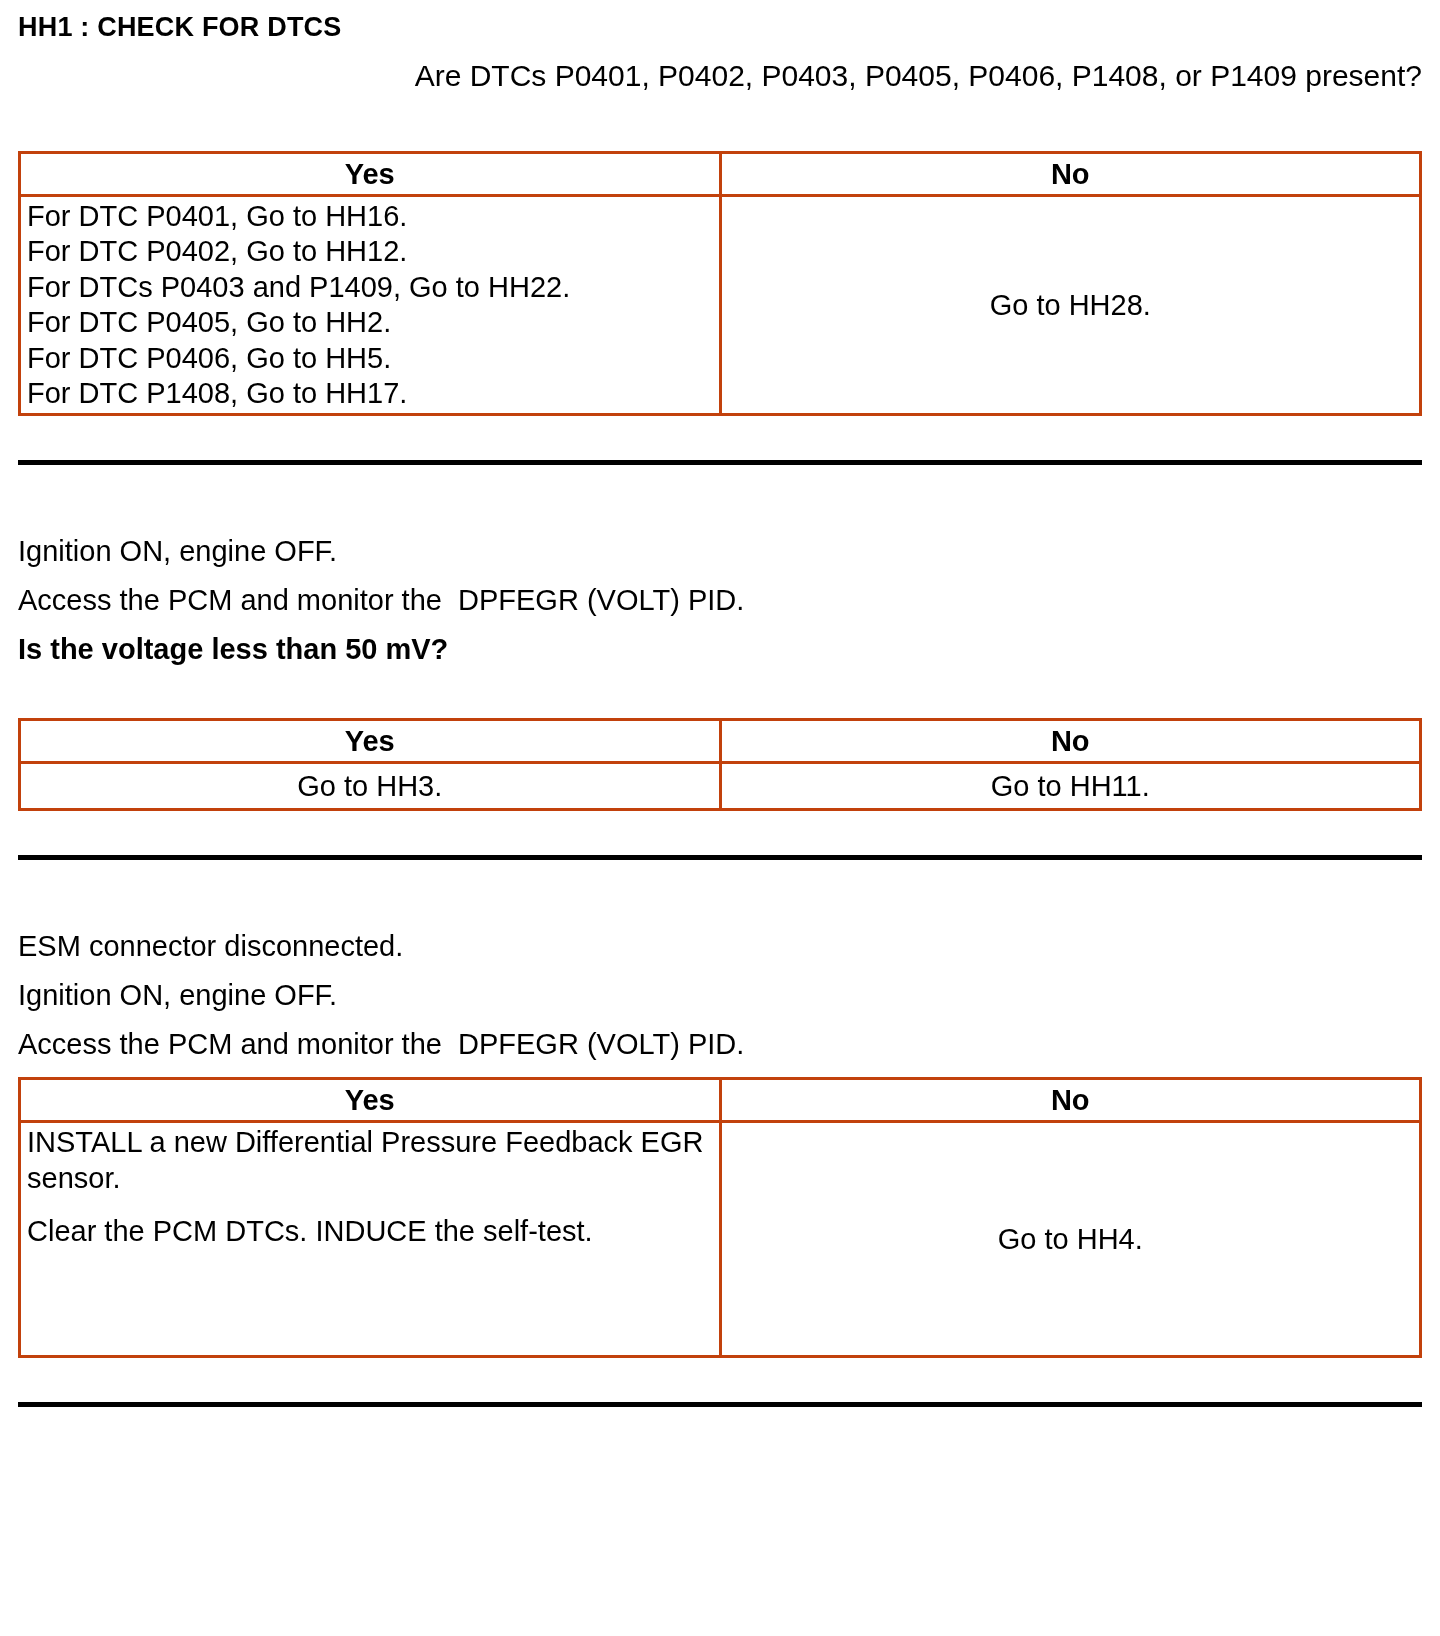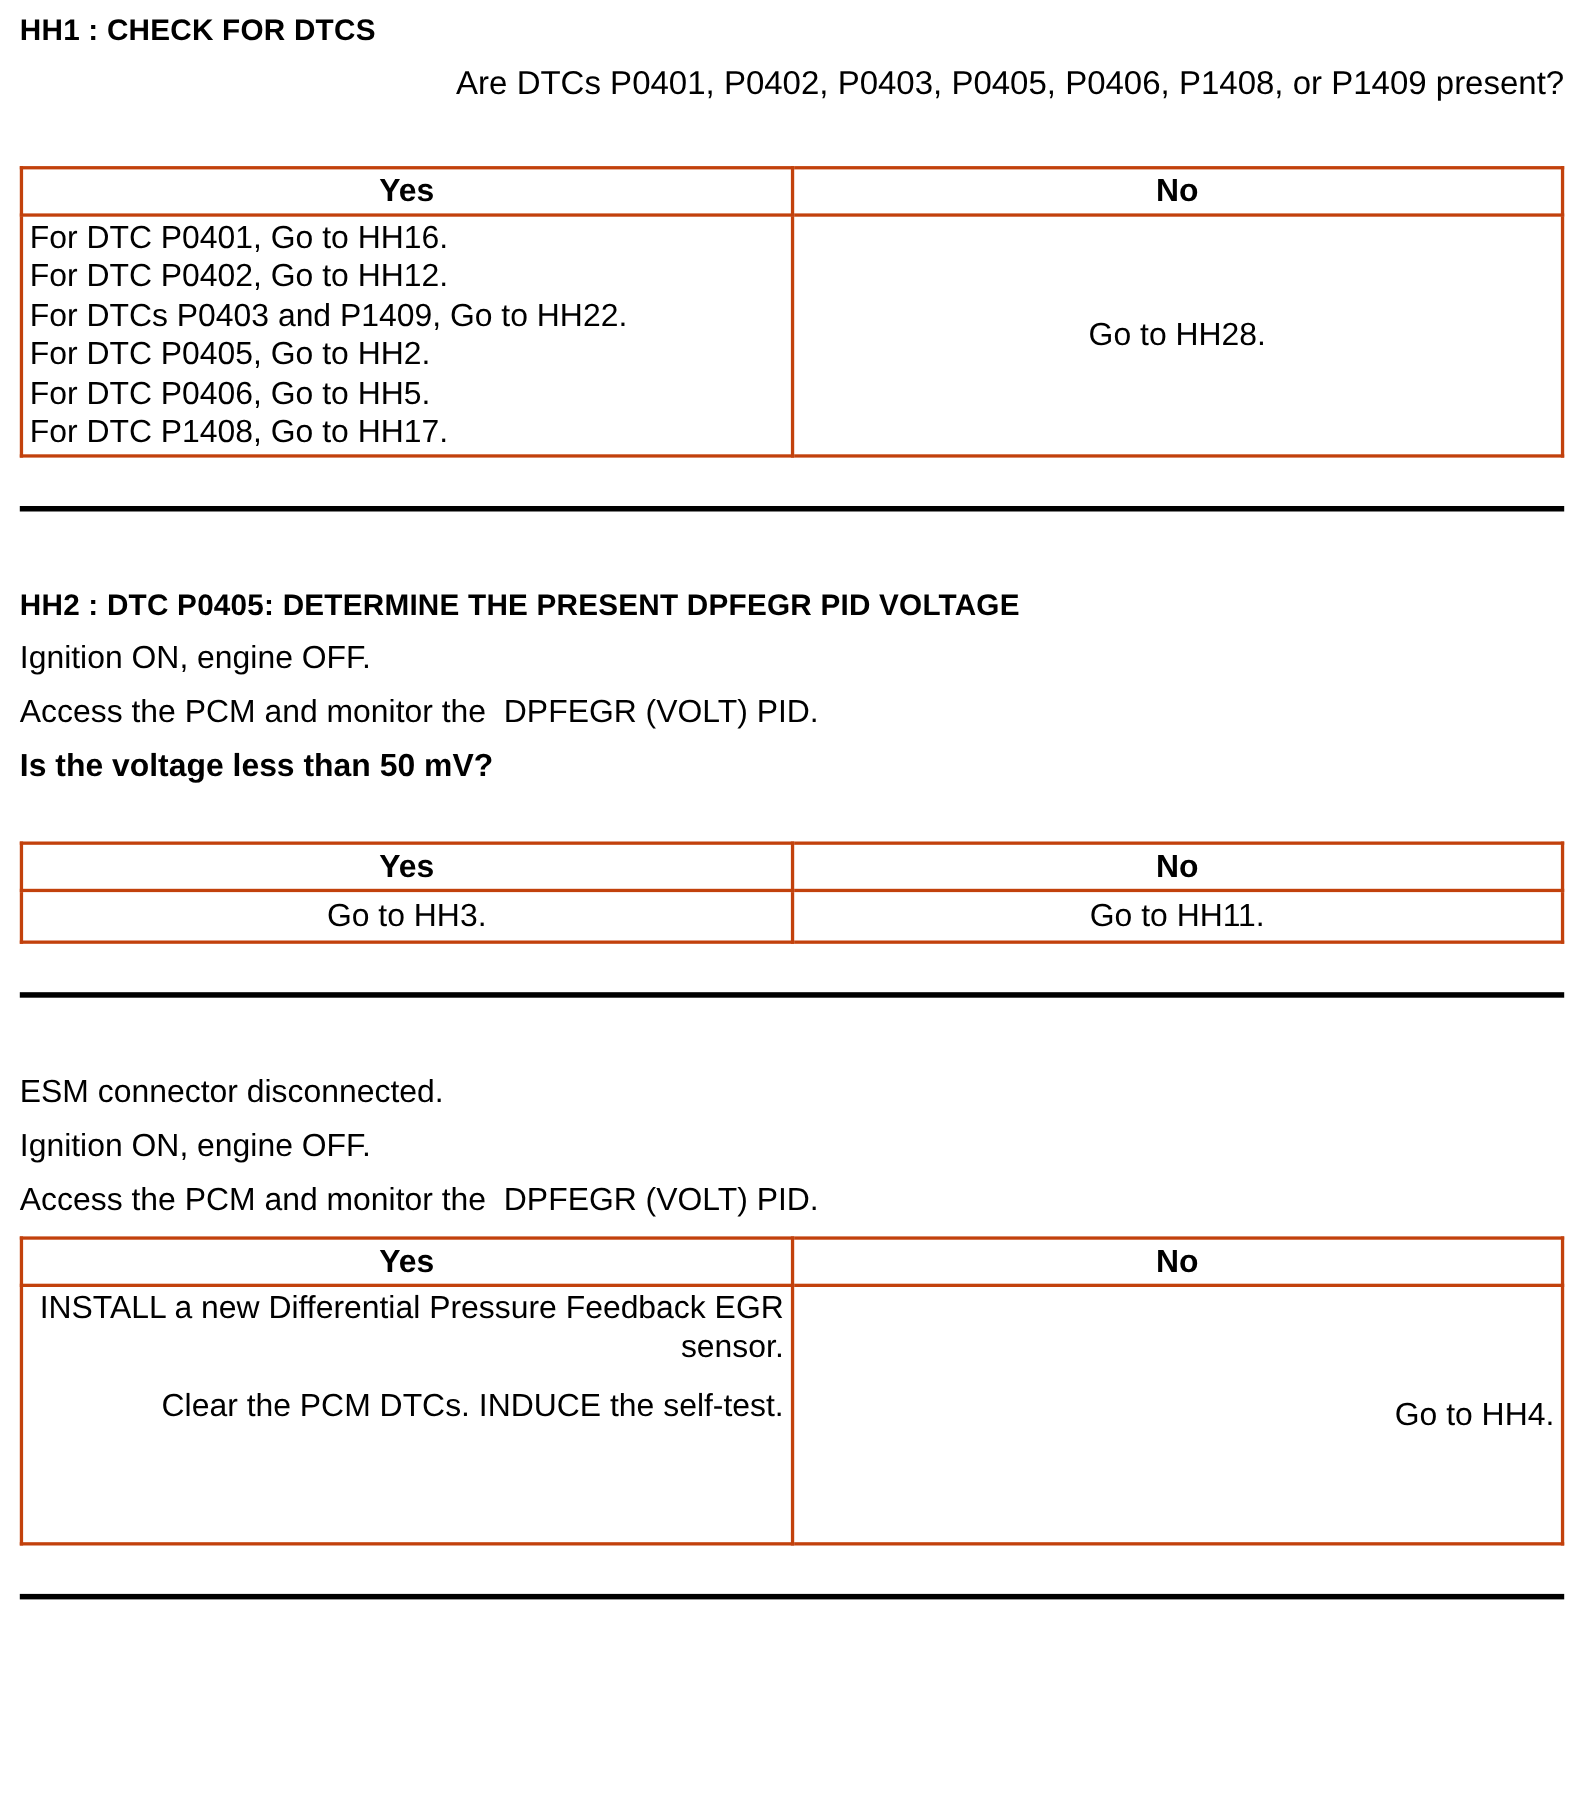--- a/index.html
+++ b/index.html
@@ -65,21 +65,21 @@
   }
   .cell-line {
     margin: 0;
     line-height: 1.22;
     white-space: pre-wrap;
   }
   .cell-para {
     margin: 0 0 18px 0;
     line-height: 1.22;
   }
-  .row-tall-hh3 td { height: 228px; text-align: right; }
+  .row-tall-hh3 td { height: 228px; }
   .row-hh2 td { height: 40px; }
   hr.divider {
     border: none;
     border-top: 5px solid #000000;
     margin: 4px 0 0 0;
   }
   .section-gap-after-divider { height: 70px; }
 </style>
 </head>
 <body>
@@ -110,21 +110,20 @@
           <td class="cell-center">Go to HH28.</td>
         </tr>
       </tbody>
     </table>
 
     <hr class="divider">
     <div class="section-gap-after-divider"></div>
   </section>
 
   <section>
-    <h2 class="step-title">HH2 : DTC P0405: DETERMINE THE PRESENT DPFEGR PID VOLTAGE</h2>
     <p class="step-line">Ignition ON, engine OFF.</p>
     <p class="step-line">Access the PCM and monitor the  DPFEGR (VOLT) PID.</p>
     <p class="question-bottom">Is the voltage less than 50 mV?</p>
 
     <table class="yn-table">
       <thead>
         <tr>
           <th>Yes</th>
           <th>No</th>
         </tr>

